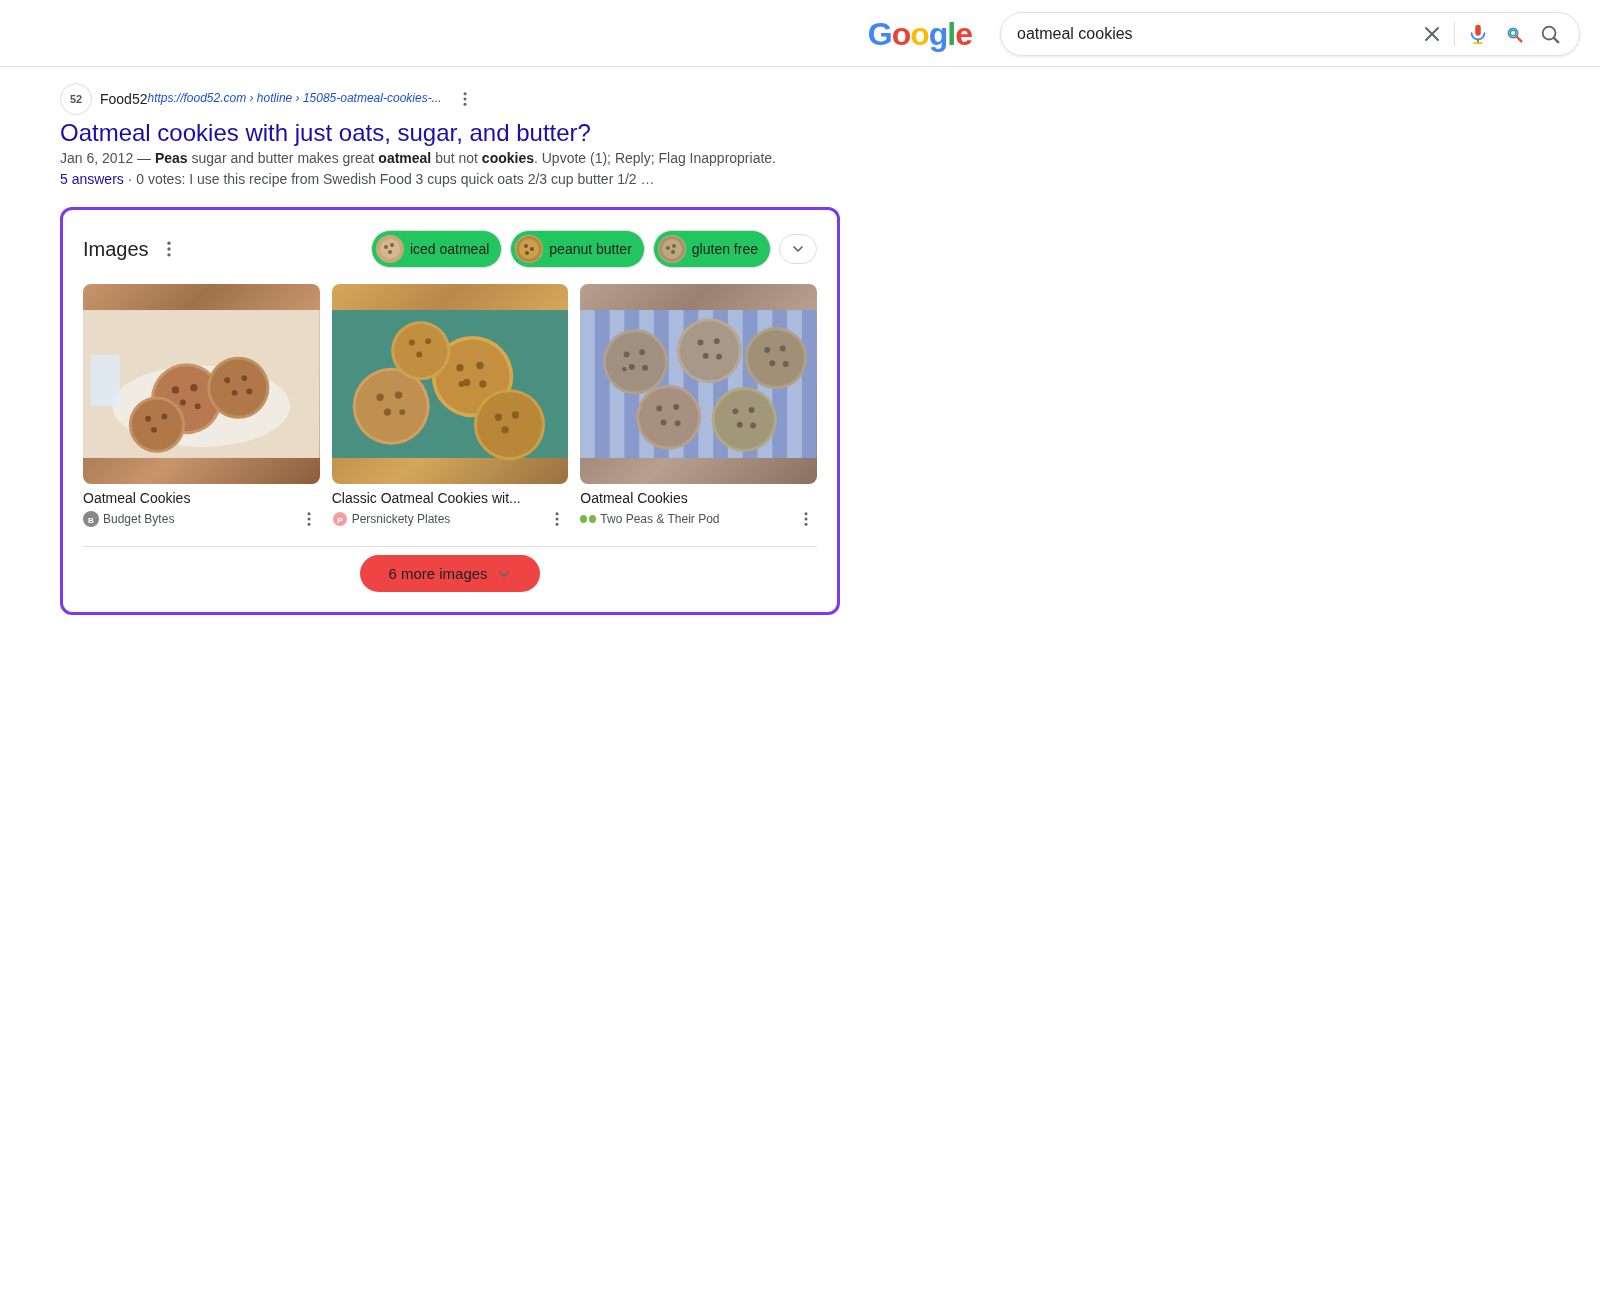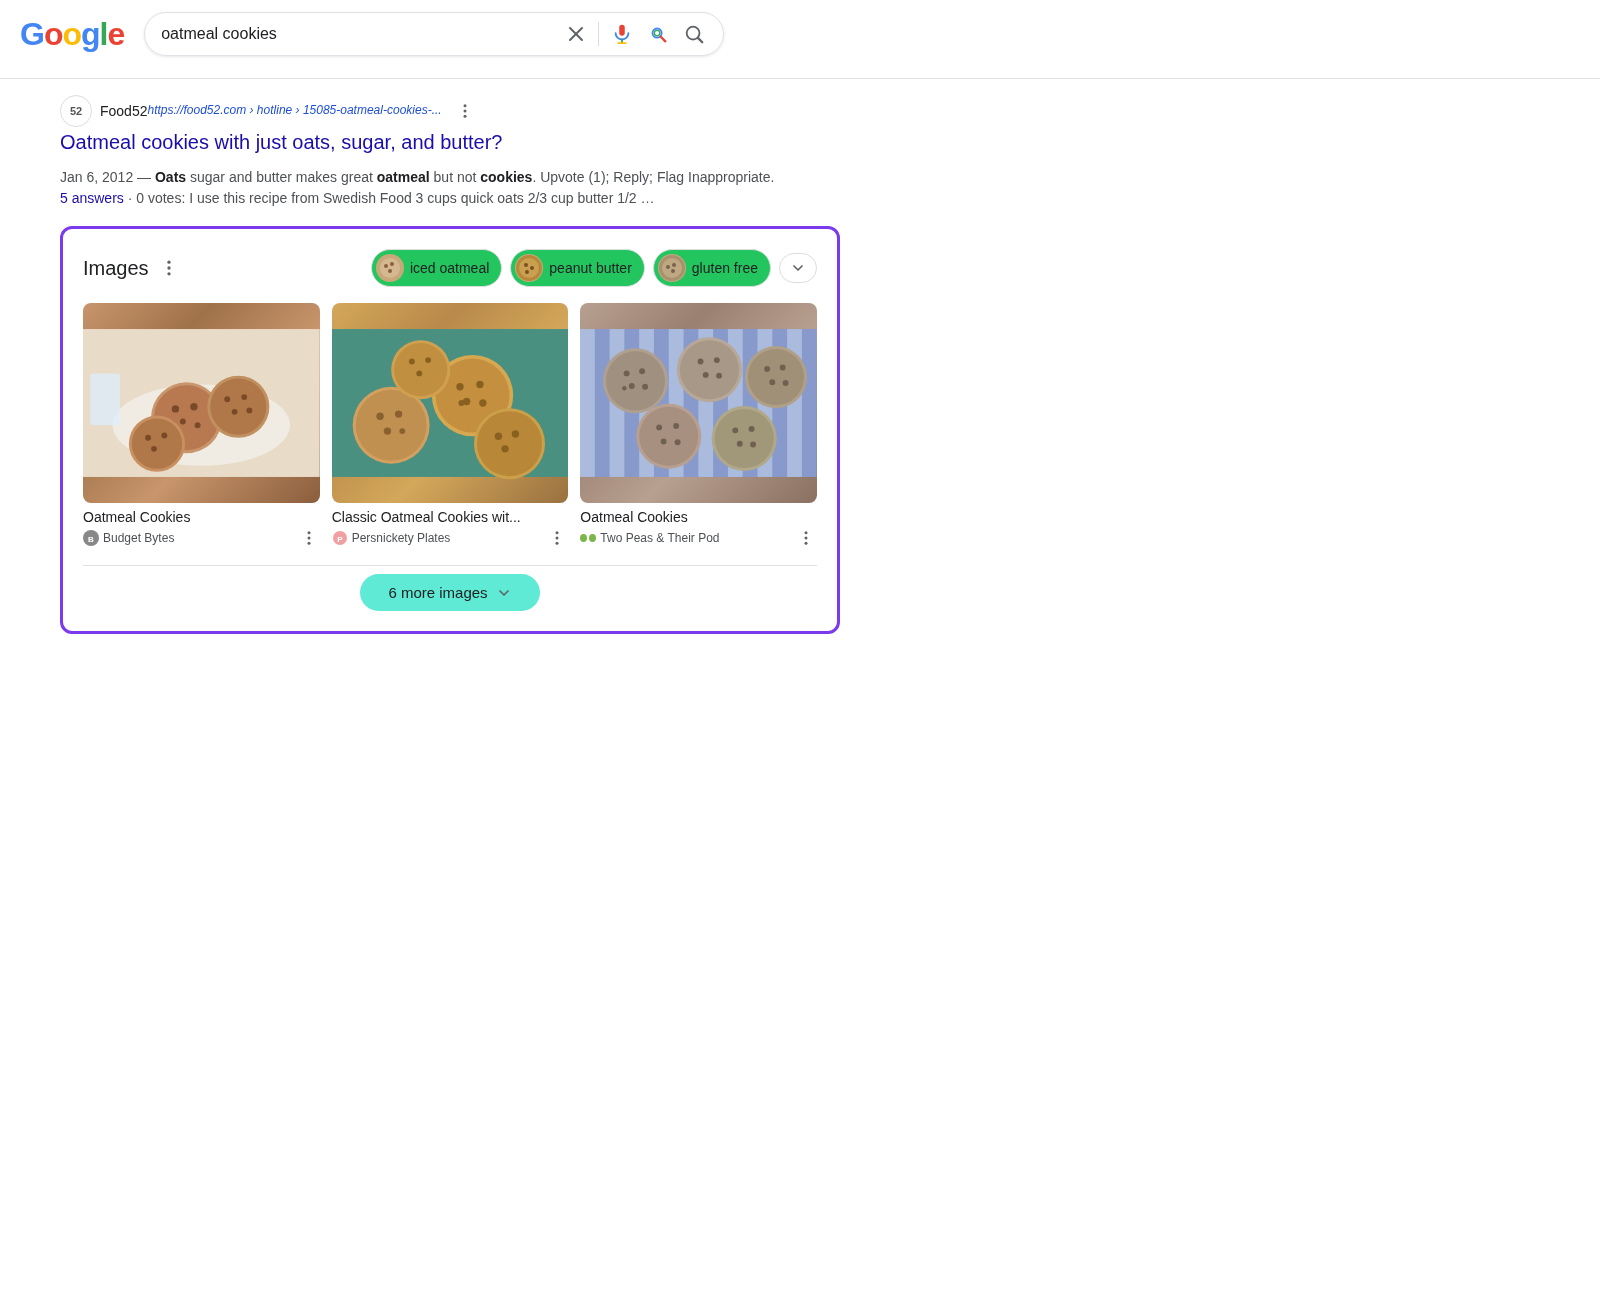--- a/index.html
+++ b/index.html
@@ -7,23 +7,24 @@
       font-family: Arial, sans-serif;
       background: #fff;
       color: #202124;
       font-size: 14px;
     }
 
     
     .header {
       display: flex;
       align-items: center;
-      padding: 12px 20px 22px 20px;
+      padding: 12px 20px 10px 20px;
       border-bottom: 1px solid #e0e0e0;
-      gap: 12px;
+      gap: 20px;
+      justify-content: flex-end;
     }
     .google-logo {
       font-size: 32px;
       font-weight: bold;
       letter-spacing: -1px;
       margin-right: 8px;
       flex-shrink: 0;
     }
     .logo-g { color: #4285F4; }
     .logo-o1 { color: #EA4335; }
@@ -98,25 +99,25 @@
       font-size: 14px;
       color: #202124;
       font-weight: 400;
     }
     .site-url {
       font-size: 12px;
       color: #1d4ed8;
       font-style: italic;
     }
     .result-title {
-      font-size: 20px;
+      font-size: 24px;
       color: #1a0dab;
       text-decoration: none;
       display: block;
-      margin-bottom: 12px;
+      margin-bottom: 0;
       cursor: pointer;
     }
     .result-snippet {
       font-size: 14px;
       color: #4d5156;
       line-height: 1.6;
       margin-bottom: 2px;
     }
     .result-snippet strong { color: #202124; font-weight: 700; }
     .result-answers {
@@ -258,21 +259,21 @@
       cursor: pointer;
     }
 
     
     .more-images-row {
       display: flex;
       justify-content: center;
       margin-top: 8px;
     }
     .more-images-btn {
-      background: #5eead4;
+      background: #ef4444;
       border: none;
       border-radius: 24px;
       padding: 10px 28px;
       font-size: 15px;
       color: #202124;
       cursor: pointer;
       display: flex;
       align-items: flex-end;
       gap: 8px;
     }
@@ -355,21 +356,21 @@
         <circle cx="12" cy="12" r="2" fill="#5f6368"></circle>
         <circle cx="12" cy="19" r="2" fill="#5f6368"></circle>
       </svg>
     </button>
   </div>
 
   <a class="result-title">Oatmeal cookies with just oats, sugar, and butter?</a>
 
   <p class="result-snippet">
     <span>Jan 6, 2012</span> —
-    <strong>Oats</strong> sugar and butter makes great <strong>oatmeal</strong> but not <strong>cookies</strong>. Upvote (1); Reply; Flag Inappropriate.
+    <strong>Peas</strong> sugar and butter makes great <strong>oatmeal</strong> but not <strong>cookies</strong>. Upvote (1); Reply; Flag Inappropriate.
   </p>
 
   <p class="result-answers">
     <a>5 answers</a>
     · <span>0 votes:</span>
     <span>I use this recipe from Swedish Food 3 cups quick oats 2/3 cup butter 1/2 …</span>
   </p>
 
   <div class="images-panel">
 

